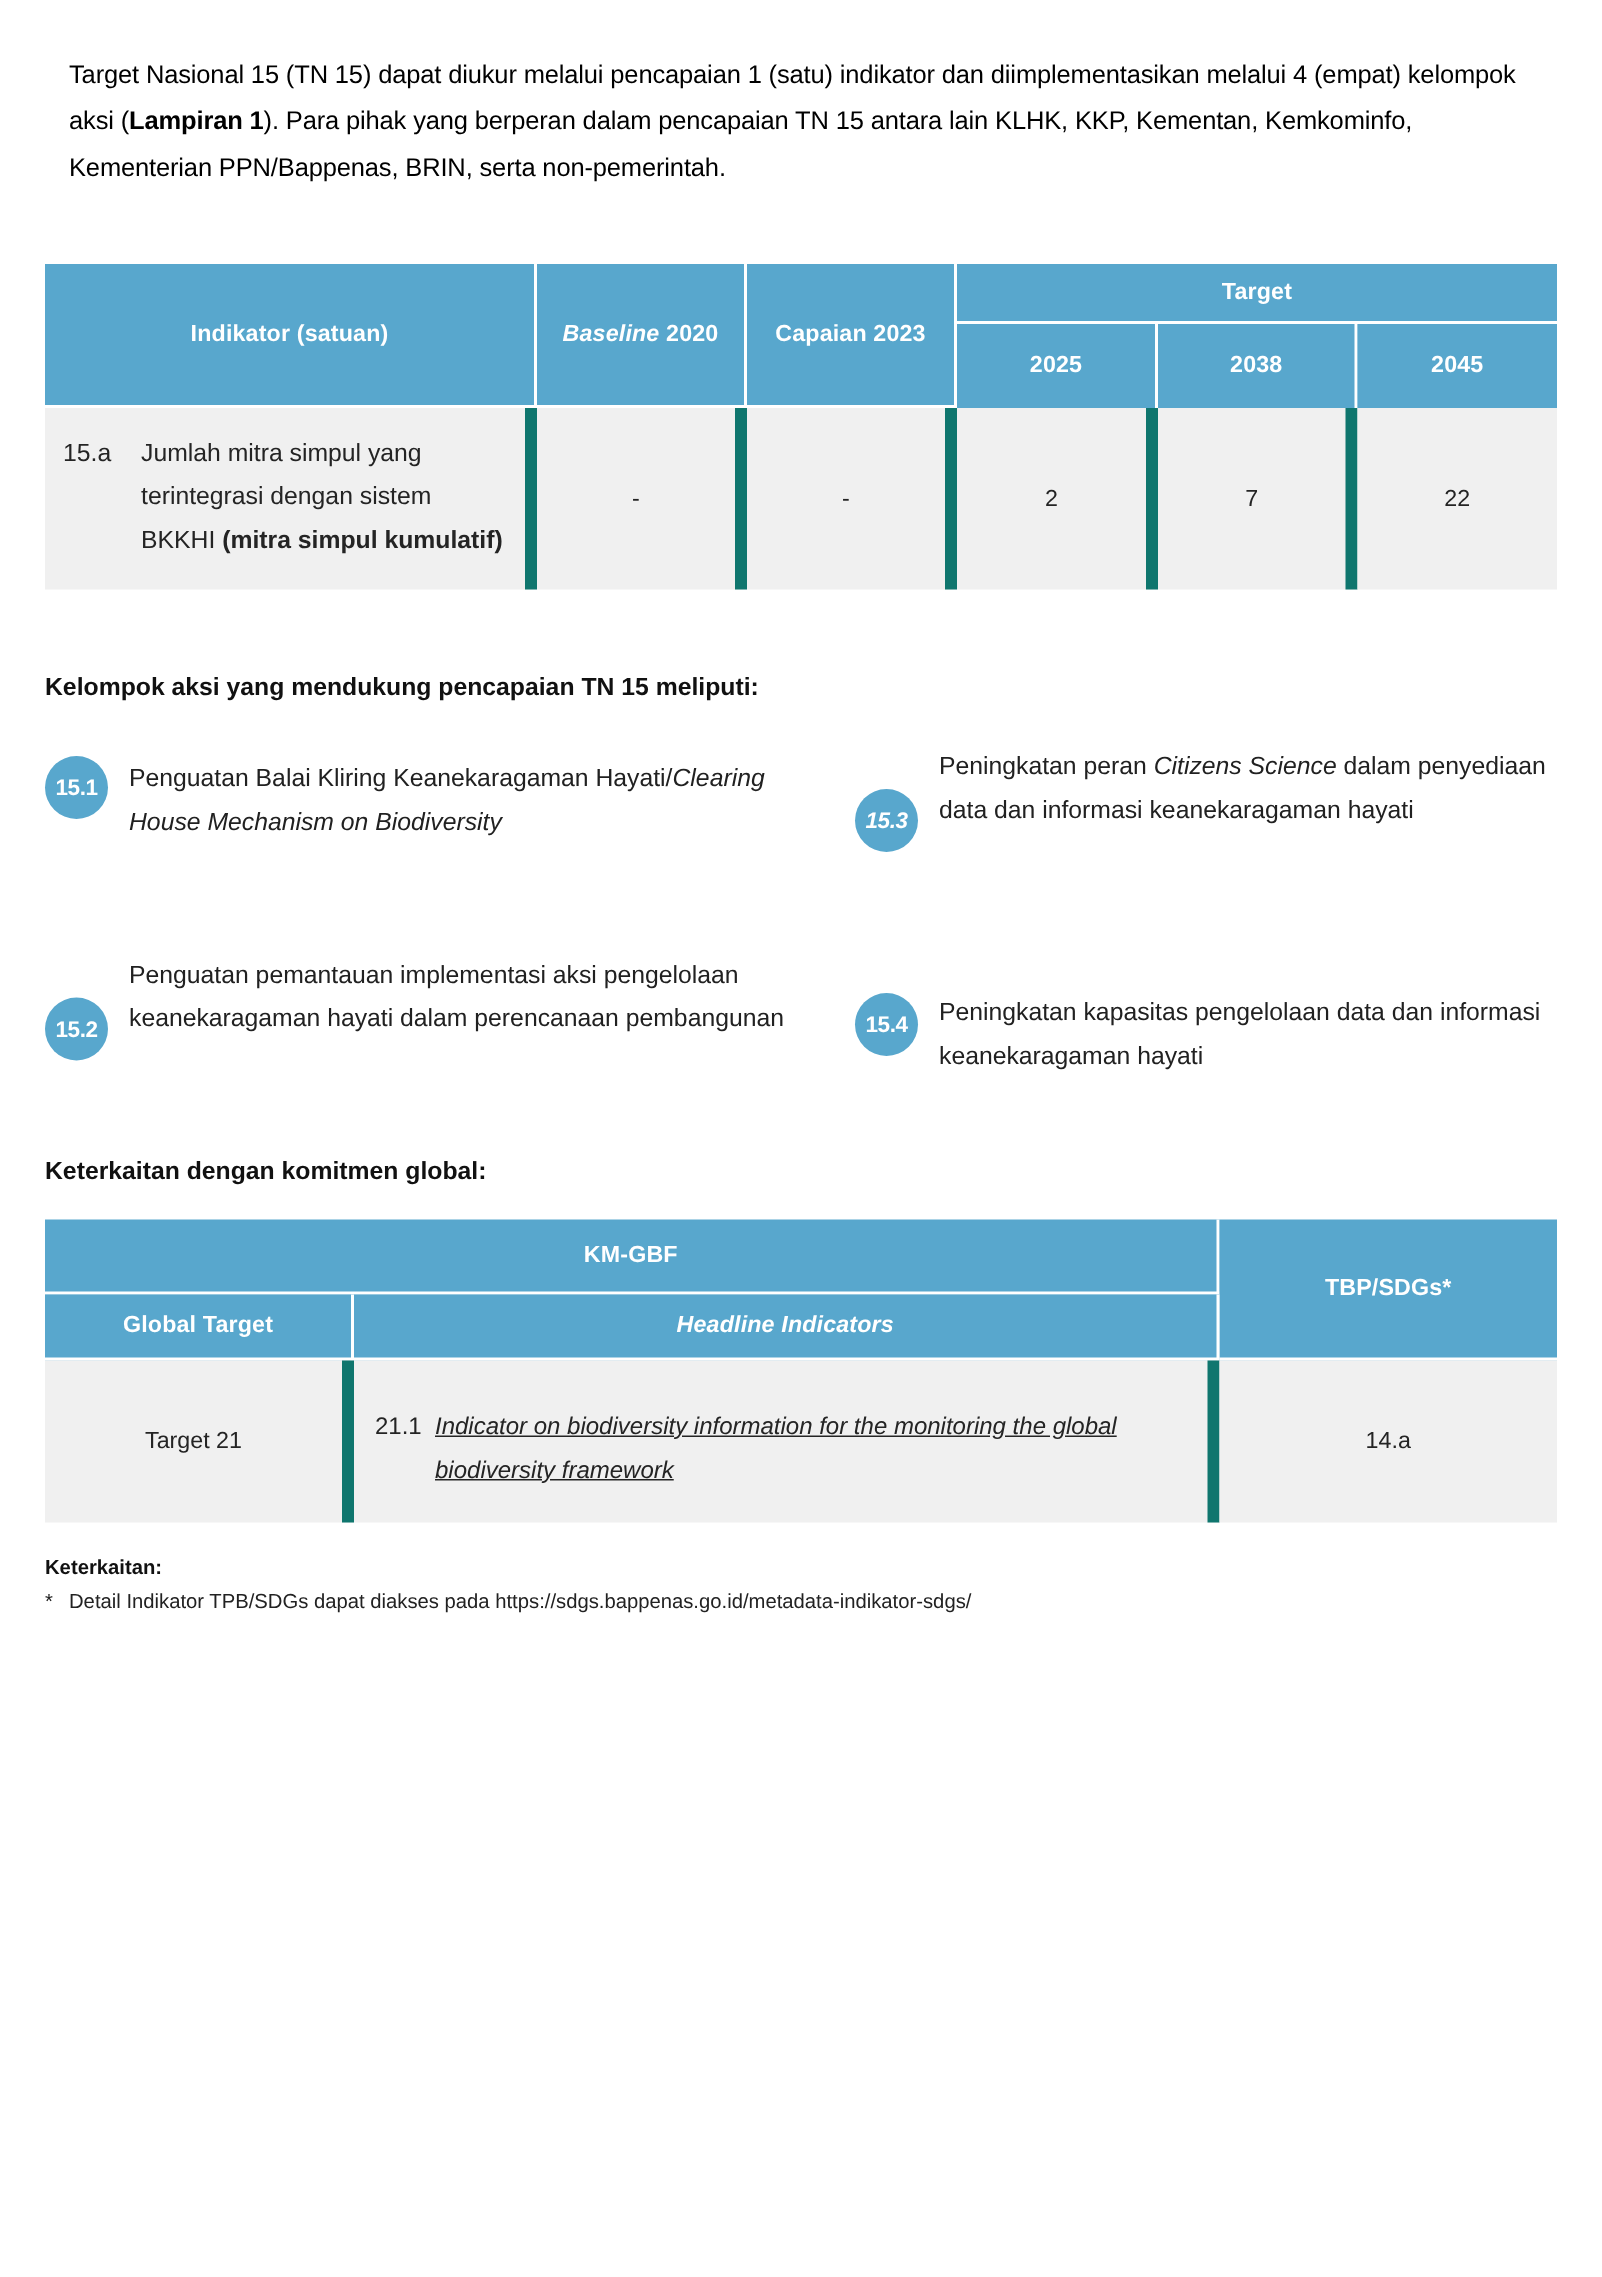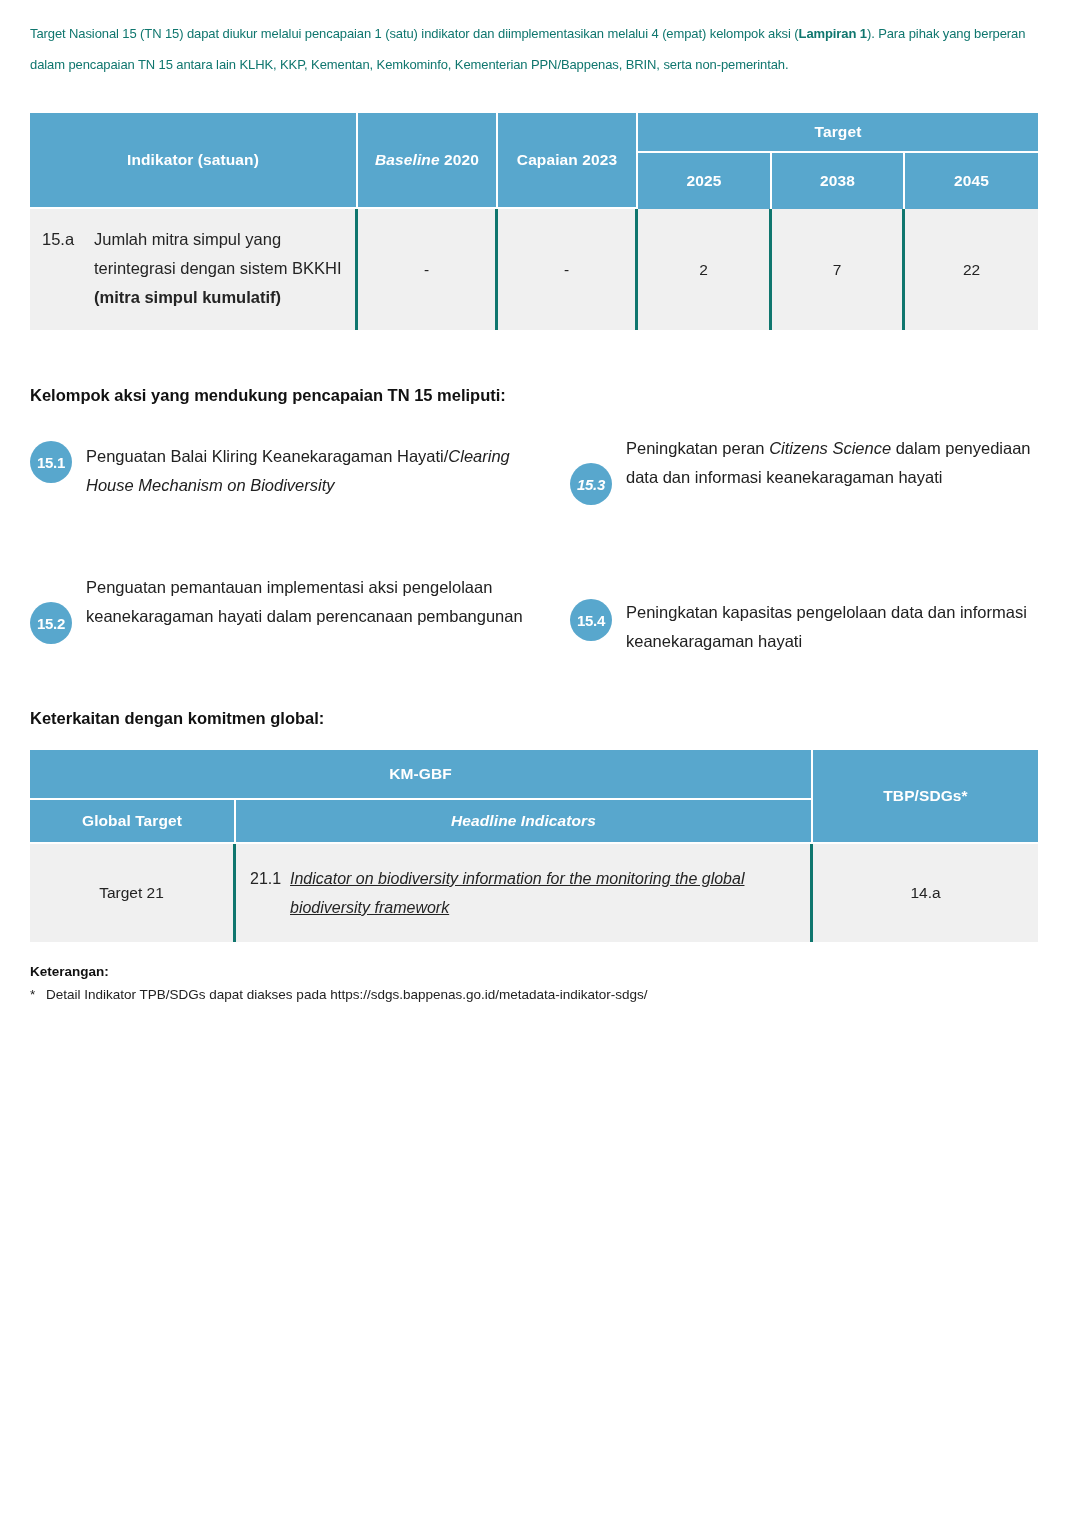--- a/index.html
+++ b/index.html
@@ -17,25 +17,25 @@
     overflow: hidden;
   }
 
   .page {
     padding: 0;
     width: 1068px;
   }
 
   
   .intro {
-    margin: 0;
+    margin: 16px;
     padding: 18px 30px 0 30px;
-    font-size: 13px;
+    font-size: 17px;
     line-height: 31px;
-    color: #0f766e;
+    color: #000000;
     font-weight: 400;
     letter-spacing: -0.1px;
   }
   .intro b { font-weight: 700; }
 
   
   .tbl-wrap { padding: 0 30px; }
   table.doc-tbl {
     border-collapse: separate;
     border-spacing: 0;
@@ -55,21 +55,21 @@
     letter-spacing: 0.1px;
   }
   table.doc-tbl th.last { border-right: none; }
   table.doc-tbl th.nobb { border-bottom: none; }
   table.doc-tbl td {
     background: #f0f0f0;
     font-size: 15.5px;
     color: #242424;
     text-align: center;
     vertical-align: middle;
-    border-right: 3px solid #0f766e;
+    border-right: 8px solid #0f766e;
     padding: 14px 8px;
   }
   table.doc-tbl td.last { border-right: none; }
 
   
   #table-indikator th.h-indikator { height: 84px; }
   #table-indikator th.h-target { height: 40px; }
   #table-indikator th.h-year { height: 56px; }
   #table-indikator td.cell-indikator {
     text-align: left;
@@ -130,21 +130,21 @@
     padding-top: 1px;
   }
   .action-text i { font-style: italic; }
 
   
   #table-global th.h-kmgbf { height: 46px; }
   #table-global th.h-sub { height: 32px; }
   #table-global th.h-tbp { height: 94px; }
   #table-global td.cell-headline {
     text-align: left;
-    padding: 20px 16px 20px 14px;
+    padding: 30px 16px 20px 14px;
     height: 96px;
   }
   .hl-row { display: flex; align-items: flex-start; }
   .hl-code {
     flex: 0 0 40px;
     font-size: 16px;
     line-height: 29px;
     color: #242424;
   }
   .hl-text {
@@ -271,20 +271,20 @@
               <div class="hl-text">Indicator on biodiversity information for the monitoring the global biodiversity framework</div>
             </div>
           </td>
           <td class="last">14.a</td>
         </tr>
       </tbody>
     </table>
   </div>
 
   <div class="note-wrap" style="margin-top:22px;">
-    <div class="note-title">Keterangan:</div>
+    <div class="note-title">Keterkaitan:</div>
     <div class="note-line">
       <div class="note-star">*</div>
       <div class="note-body">Detail Indikator TPB/SDGs dapat diakses pada https://sdgs.bappenas.go.id/metadata-indikator-sdgs/</div>
     </div>
   </div>
 
 </div>
 
 </body></html>

